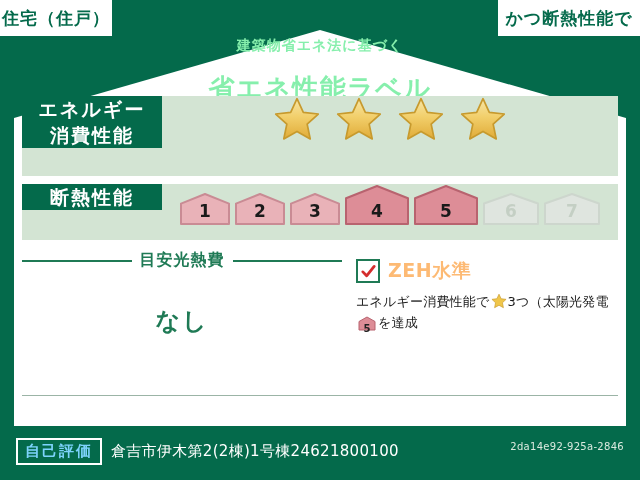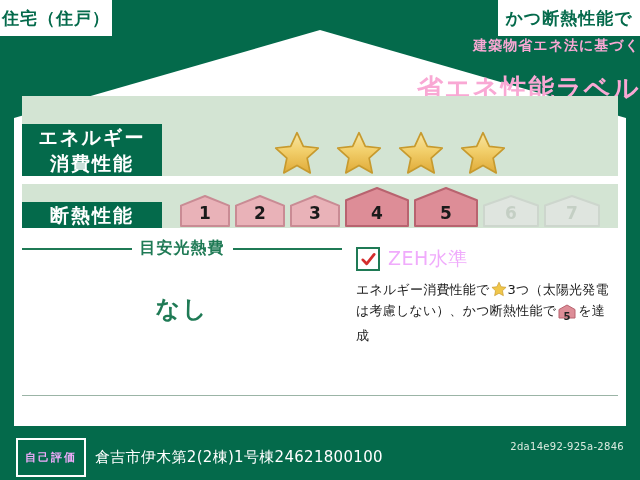--- a/index.html
+++ b/index.html
@@ -15,46 +15,46 @@
     position:absolute;top:0;background:#ffffff;color:#046A4B;
     font-weight:bold;font-size:17px;letter-spacing:1px;
     display:flex;align-items:center;justify-content:center;
     height:36px;
   }
   #badge-left{left:0;width:112px;}
   #badge-right{right:0;width:142px;}
 
   
   #header-titles{
-    position:absolute;left:0;top:36px;width:640px;text-align:right;
-    color:#f9a8d4;
+    position:absolute;left:0;top:36px;width:640px;text-align:center;
+    color:#86efac;
   }
   #title-sub{font-size:14px;font-weight:bold;letter-spacing:1px;line-height:18px;}
   #title-main{font-size:26px;font-weight:bold;letter-spacing:1.5px;line-height:32px;margin-top:18px;}
 
   
   #roof-svg{position:absolute;left:0;top:0;width:640px;height:480px;}
 
   #panel-content{
     position:absolute;left:22px;top:96px;width:596px;height:330px;
   }
 
   
   .perf-row{
-    display:flex;align-items:flex-end;
+    display:flex;align-items:flex-start;
     background:#d3e4d3;height:80px;margin-bottom:8px;
   }
   .row-label{
     width:140px;background:#046A4B;color:#fff;
     display:flex;flex-direction:column;align-items:center;justify-content:center;
     font-weight:bold;font-size:19px;letter-spacing:2px;line-height:26px;
   }
   .row-value{flex:1;display:flex;align-items:center;justify-content:center;}
 
-  #insulation-row{height:44px;}
+  #insulation-row{height:56px;}
   #insulation-row .row-label{font-size:19px;}
 
   
   .star-strip{display:flex;gap:14px;align-items:center;}
   .star{display:block;}
 
   
   .chip-strip{display:flex;align-items:flex-end;gap:3px;}
   .chip{position:relative;display:flex;align-items:flex-end;justify-content:center;}
   .chip span{
@@ -73,21 +73,21 @@
     text-align:center;color:#1f7a55;font-weight:bold;font-size:24px;
     margin-top:34px;letter-spacing:2px;
   }
 
   #zeh-col{flex:1;padding-left:14px;padding-top:8px;}
   #zeh-head{display:flex;align-items:center;gap:8px;}
   #zeh-check{
     width:20px;height:20px;border:2px solid #1f7a55;background:#fff;
     display:flex;align-items:center;justify-content:center;flex:none;
   }
-  #zeh-title{color:#f0abfc;font-weight:normal;font-size:19px;letter-spacing:0.5px;}
+  #zeh-title{color:#fdba74;font-weight:bold;font-size:19px;letter-spacing:0.5px;}
   #zeh-desc{
     margin-top:7px;color:#1a1a1a;font-size:13px;line-height:21px;
     letter-spacing:0.2px;
   }
   .inline-star{vertical-align:-3px;margin:0 1px;}
   .inline-chip{display:inline-block;vertical-align:-4px;margin:0 2px;position:relative;}
   .inline-chip b{
     position:absolute;left:0;top:2px;width:100%;text-align:center;
     font-size:10px;color:#222;font-weight:bold;
   }
@@ -96,22 +96,22 @@
     position:absolute;left:22px;right:22px;top:395px;height:1px;background:#9bb4a6;
   }
 
   
   #footer{
     position:absolute;left:0;top:430px;width:640px;height:50px;
     display:flex;align-items:flex-start;color:#ffffff;
   }
   #footer-left{display:flex;align-items:center;gap:9px;padding-left:16px;padding-top:8px;}
   #self-eval-badge{
-    border:2px solid #ffffff;color:#f0abfc;font-weight:bold;font-size:11px;
-    padding:10px 7px;letter-spacing:2px;
+    border:2px solid #ffffff;color:#7dd3fc;font-weight:bold;font-size:15px;
+    padding:2px 7px;letter-spacing:2px;
   }
   #address-text{font-size:15px;font-weight:normal;letter-spacing:0.3px;}
   #footer-right{margin-left:auto;padding-right:16px;padding-top:8px;text-align:right;}
   #eval-date{font-size:14px;font-weight:bold;letter-spacing:0.3px;}
   #doc-id{font-size:10px;margin-top:3px;letter-spacing:0.3px;color:#dbeadf;}
 </style>
 </head>
 <body>
 
 <div id="label-root">
@@ -255,21 +255,21 @@
             <svg width="15" height="15" viewBox="0 0 16 16" aria-hidden="true">
               <path d="M2 8.4 L6 12.6 L14 2.6" fill="none" stroke="#d42d2d" stroke-width="3" stroke-linecap="round" stroke-linejoin="round"></path>
             </svg>
           </div>
           <div id="zeh-title">ZEH水準</div>
         </div>
         <div id="zeh-desc">
           <span>エネルギー消費性能で</span><svg class="inline-star" width="16" height="16" viewBox="0 0 24 24">
               <polygon points="12,1.8 15.2,8.6 22.6,9.5 17.2,14.6 18.6,22 12,18.4 5.4,22 6.8,14.6 1.4,9.5 8.8,8.6" fill="#f0c64a" stroke="#c79a2e" stroke-width="1"></polygon>
             </svg><span>3つ（太陽光発電</span><br>
-          <span>は考慮しない）、かつ断熱性能で</span><span class="inline-chip"><svg width="18" height="15" viewBox="0 0 36 30">
+          <span class="inline-chip"><svg width="18" height="15" viewBox="0 0 36 30">
                 <polygon points="18,2 34,11 34,28 2,28 2,11" fill="#dd8d97" stroke="#b8636f" stroke-width="2"></polygon>
               </svg><b>5</b></span><span>を達成</span>
         </div>
       </div>
     </div>
   </div>
 
   <div id="bottom-rule"></div>
 
   <div id="footer">

